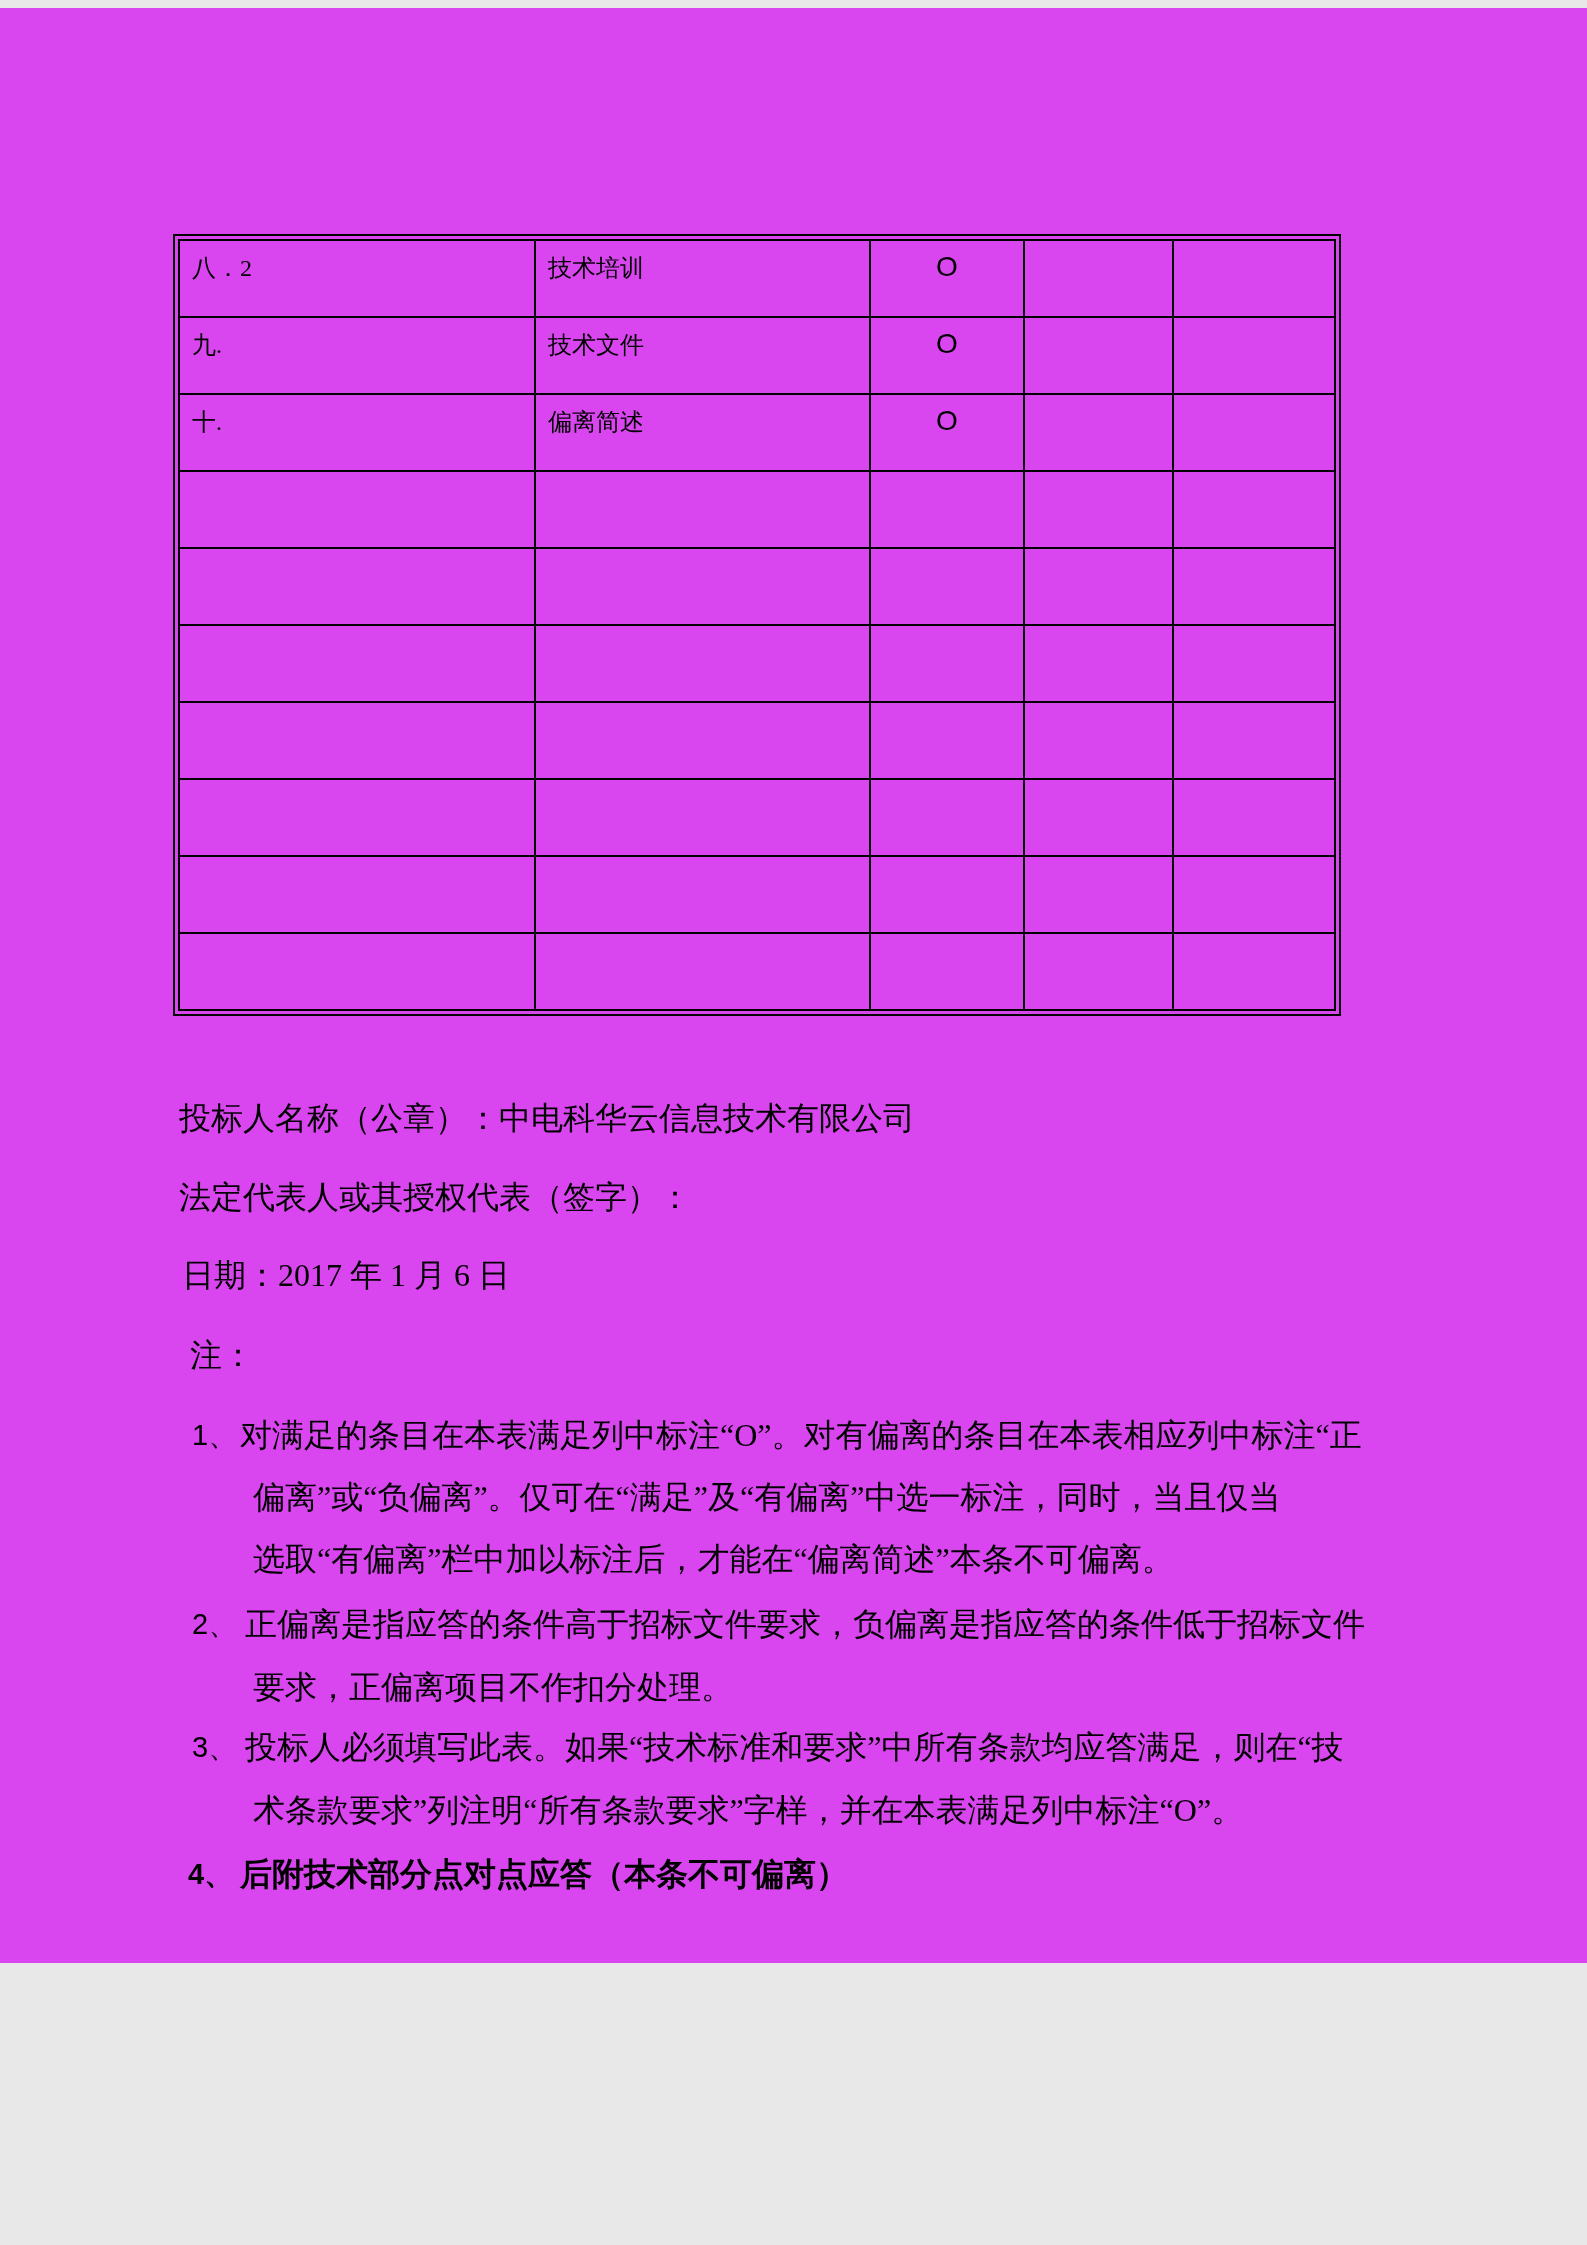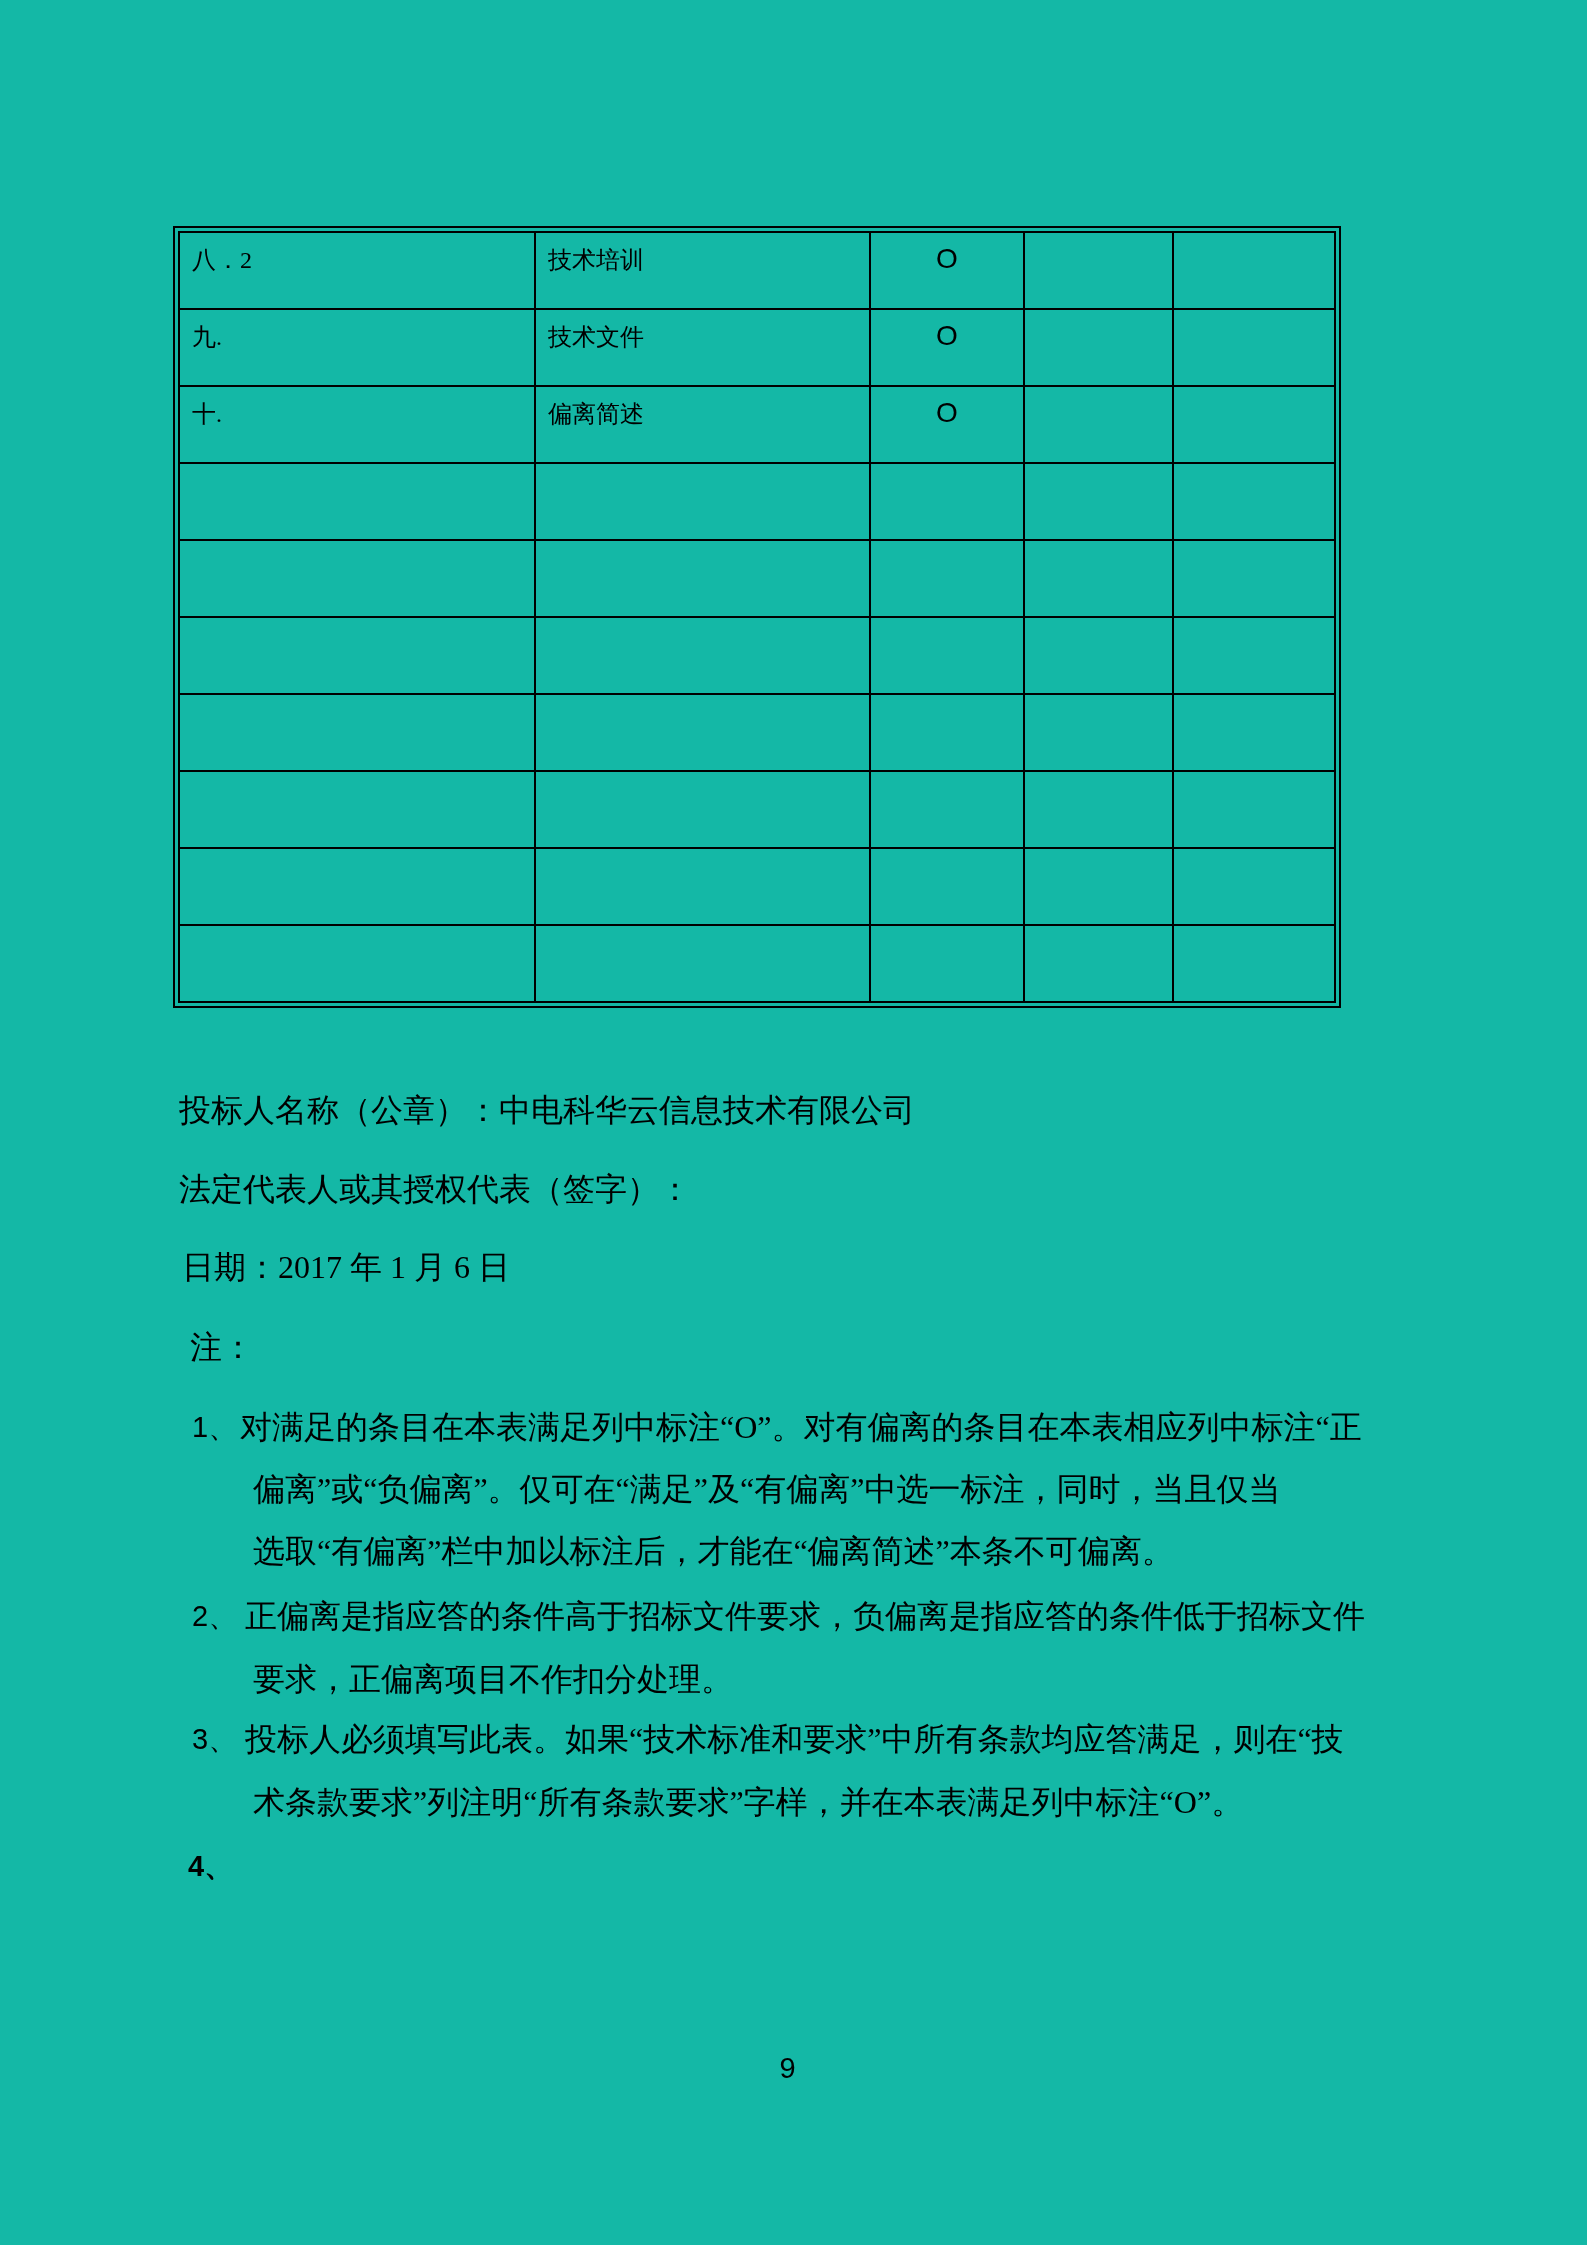--- a/index.html
+++ b/index.html
@@ -1,22 +1,22 @@
 <!DOCTYPE html>
 <html><head>
 <meta charset="utf-8">
 <style>
   html,body{margin:0;padding:0;background:#e8e8e8;}
   .page{
     position:relative;
-    width:1587px;height:2245px;
-    background:#14b8a6;
+    width:1587px;height:1955px;
+    background:#d946ef;
     font-family:"Liberation Serif", serif;
     color:#000;
-    margin:0 auto;
+    margin:8px auto;
     overflow:hidden;
   }
   
   .doc-table{
     position:absolute;left:173px;top:226px;
     width:1168px;height:782px;
     box-sizing:border-box;
     border:2px solid #000;      
     padding:3px;                
   }
@@ -175,16 +175,17 @@
 
   <div class="bodyline num n2-num">2、</div>
   <div class="bodyline n2-l0">正偏离是指应答的条件高于招标文件要求，负偏离是指应答的条件低于招标文件</div>
   <div class="bodyline n2-l1">要求，正偏离项目不作扣分处理。</div>
 
   <div class="bodyline num n3-num">3、</div>
   <div class="bodyline n3-l0">投标人必须填写此表。如果“技术标准和要求”中所有条款均应答满足，则在“技</div>
   <div class="bodyline n3-l1">术条款要求”列注明“所有条款要求”字样，并在本表满足列中标注“O”。</div>
 
   <div class="bodyline num bold n4-num">4、</div>
+  <div class="bodyline bold n4-l0">后附技术部分点对点应答（本条不可偏离）</div>
 
   <div class="pageno">9</div>
 
 </div>
 
 </body></html>

